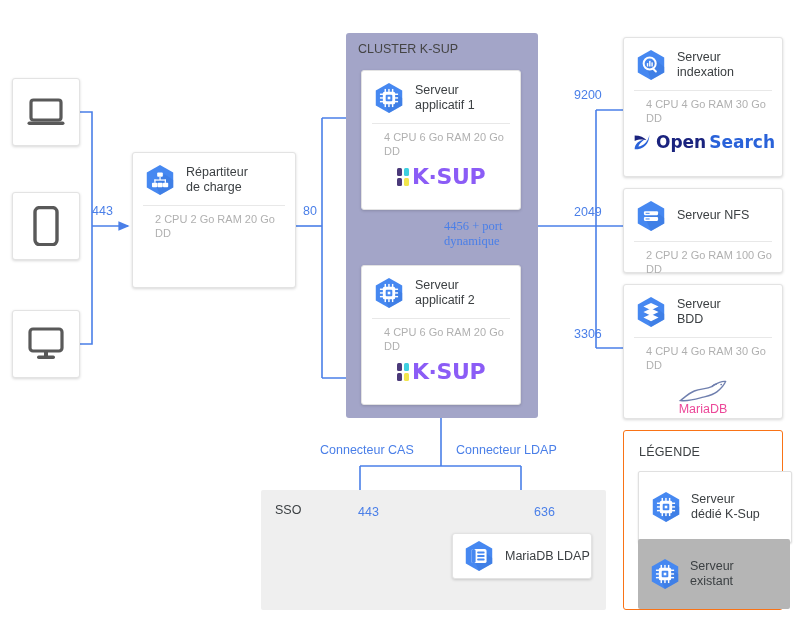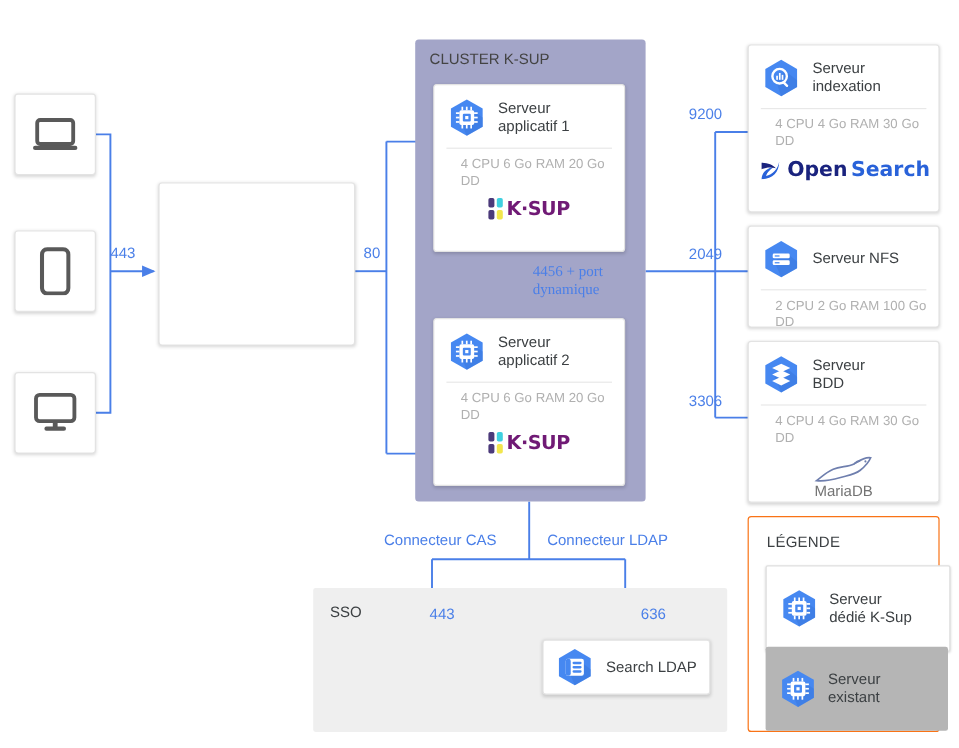--- a/index.html
+++ b/index.html
@@ -103,32 +103,32 @@
   
   #lines{position:absolute;left:0;top:0;width:799px;height:623px;pointer-events:none;}
 
   
   .ksup{display:flex;align-items:center;gap:3px;}
   .ksup .mark{display:flex;gap:2px;}
   .ksup .col{display:flex;flex-direction:column;gap:2px;}
   .ksup .sq{width:5px;height:8px;border-radius:1.5px;}
   .ksup .word{
     font-family:"DejaVu Sans", sans-serif;
-    font-weight:bold;font-size:16px;letter-spacing:-.4px;color:#701a75;
+    font-weight:bold;font-size:22px;letter-spacing:-.4px;color:#8b5cf6;
   }
   .haproxy{display:flex;align-items:center;gap:4px;}
   .haproxy .word{
     font-family:"DejaVu Sans", sans-serif;
     font-weight:bold;font-size:17px;letter-spacing:.5px;color:#1c1c1c;
   }
   .opensearch{display:flex;align-items:center;gap:3px;}
   .opensearch .w1{font-family:"DejaVu Sans",sans-serif;font-weight:bold;font-size:17px;color:#1a237e;}
   .opensearch .w2{font-family:"DejaVu Sans",sans-serif;font-weight:bold;font-size:17px;color:#2962d9;}
   .mariadb{display:flex;flex-direction:column;align-items:center;}
-  .mariadb .word{font-size:12.5px;color:#737373;margin-top:-2px;}
+  .mariadb .word{font-size:12.5px;color:#ec4899;margin-top:-2px;}
 </style>
 </head>
 <body>
 
 <div id="stage">
 
   <svg id="lines" viewBox="0 0 799 623">
     <defs>
       <marker id="arrow" markerWidth="7" markerHeight="7" refX="6" refY="3" orient="auto">
         <path d="M0,0 L7,3 L0,6 z" fill="#4a7fe8"></path>
@@ -187,20 +187,43 @@
         <rect x="4" y="2" width="32" height="22" rx="3" fill="none" stroke="#595959" stroke-width="3.2"></rect>
         <rect x="18" y="24" width="4" height="5" fill="#595959"></rect>
         <rect x="11" y="28.5" width="18" height="3.4" rx="1.7" fill="#595959"></rect>
       </svg>
     </span>
   </div>
 
   <div class="port" style="left:92px;top:204px;">443</div>
 
   <div class="abs card srv" style="left:132px;top:152px;width:164px;height:136px;">
+    <div class="srv-head">
+      <span class="hexicon">
+        <svg viewBox="0 0 36 36">
+          <path d="M18 2 L32 10 L32 26 L18 34 L4 26 L4 10 Z" fill="#4688f1"></path>
+          <path d="M18 34 L32 26 L32 18 L23 12 L12 20 Z" fill="#3b79dd" opacity=".55"></path>
+          <g fill="#ffffff">
+            <rect x="15" y="10" width="6" height="4.6" rx="1"></rect>
+            <rect x="9.5" y="21" width="5.6" height="4.6" rx="1"></rect>
+            <rect x="15.3" y="21" width="5.6" height="4.6" rx="1"></rect>
+            <rect x="21.1" y="21" width="5.6" height="4.6" rx="1"></rect>
+            <rect x="17.4" y="14.6" width="1.3" height="3.4"></rect>
+            <rect x="12" y="17.4" width="12.2" height="1.3"></rect>
+            <rect x="12" y="17.4" width="1.3" height="3.6"></rect>
+            <rect x="23" y="17.4" width="1.3" height="3.6"></rect>
+          </g>
+        </svg>
+      </span>
+      <div class="srv-title">Répartiteur
+de charge</div>
+    </div>
+    <div class="srv-specs">2 CPU
+2 Go RAM
+20 Go DD</div>
   </div>
 
   <div class="port" style="left:303px;top:204px;">80</div>
 
   <div class="abs cluster" style="left:346px;top:33px;width:192px;height:385px;">
     <span class="cluster-label">CLUSTER K-SUP</span>
   </div>
 
   <div class="abs card srv" style="left:361px;top:70px;width:160px;height:140px;">
     <div class="srv-head">
@@ -411,21 +434,21 @@
         <path d="M18 34 L32 26 L32 20 L22 12 L12 20 Z" fill="#3b79dd" opacity=".55"></path>
         <rect x="10" y="10.5" width="16" height="15" rx="2" fill="#ffffff"></rect>
         <rect x="10" y="10.5" width="4.4" height="15" rx="2" fill="#4688f1"></rect>
         <g fill="#4688f1">
           <rect x="16" y="13.3" width="8" height="2.1" rx="1"></rect>
           <rect x="16" y="17" width="8" height="2.1" rx="1"></rect>
           <rect x="16" y="20.7" width="8" height="2.1" rx="1"></rect>
         </g>
       </svg>
     </span>
-    <span style="font-size:12.5px;color:#3c4043;">Search LDAP</span>
+    <span style="font-size:12.5px;color:#3c4043;">MariaDB LDAP</span>
   </div>
 
   <div class="abs legend" style="left:623px;top:430px;width:160px;height:180px;">
     <span class="legend-title">LÉGENDE</span>
 
     <div class="legend-item white" style="position:absolute;left:14px;top:40px;width:132px;height:54px;">
       <span class="hexicon">
         <svg viewBox="0 0 36 36">
           <path d="M18 2 L32 10 L32 26 L18 34 L4 26 L4 10 Z" fill="#4688f1"></path>
           <path d="M18 34 L32 26 L32 18 L23 12 L12 20 Z" fill="#3b79dd" opacity=".55"></path>

